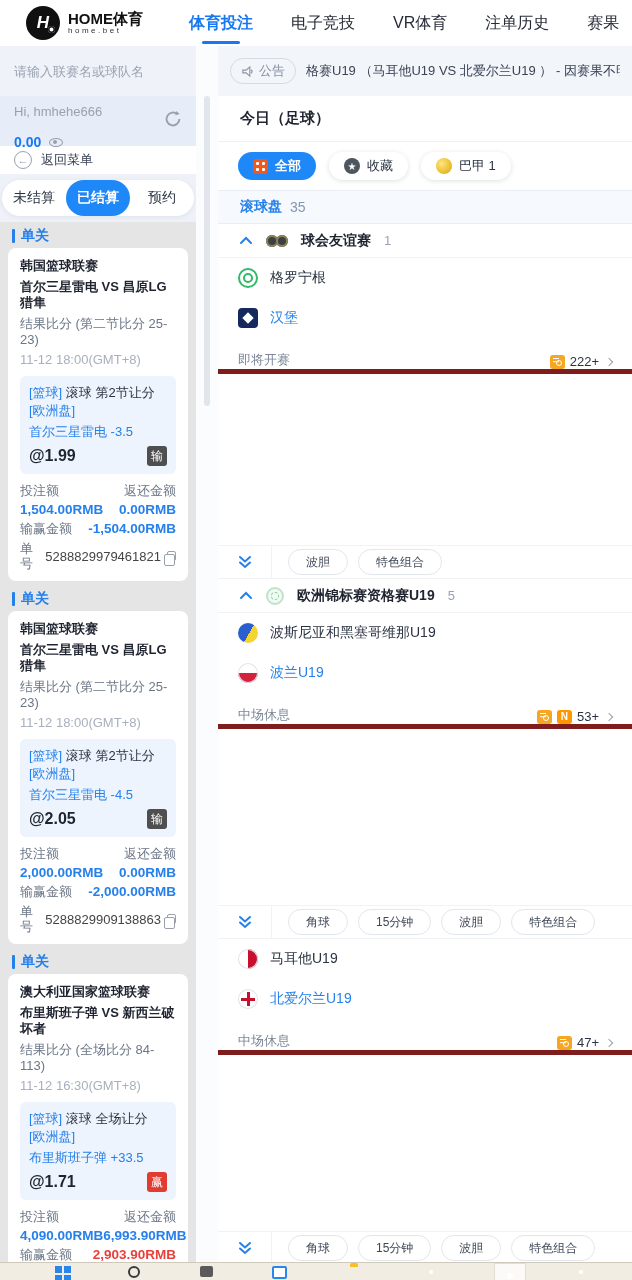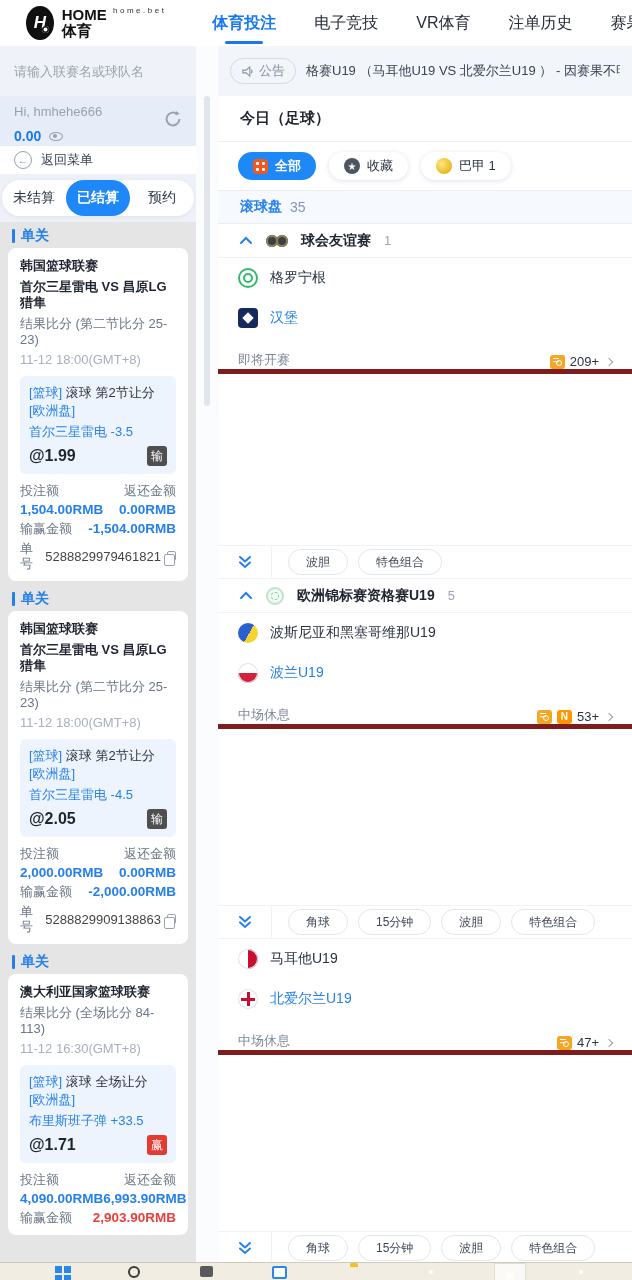--- a/index.html
+++ b/index.html
@@ -4,36 +4,36 @@
 <style>
   *{box-sizing:border-box;margin:0;padding:0}
   html,body{width:632px;height:1280px;overflow:hidden}
   body{font-family:"Liberation Sans","DejaVu Sans",sans-serif;background:#fff;position:relative;color:#1f2430}
 
   
   .header{position:absolute;top:0;left:0;right:0;height:46px;background:#fff;display:flex;align-items:center;z-index:5}
   .logo-wrap{display:flex;align-items:center;margin-left:26px;gap:8px}
   .logo-circle{width:34px;height:34px;border-radius:50%;background:#101010;color:#fff;display:flex;align-items:center;justify-content:center;font-weight:bold;font-size:17px;font-style:italic;position:relative}
   .logo-circle::after{content:"";position:absolute;right:5px;bottom:7px;width:7px;height:7px;border-radius:50%;background:#fff;box-shadow:inset 0 0 0 1.5px #101010}
-  .logo-text{display:flex;flex-direction:row;line-height:1.05}
+  .logo-text{display:flex;flex-direction:column;line-height:1.05}
   .logo-t1{font-size:15px;font-weight:bold;color:#111}
   .logo-t2{font-size:8px;letter-spacing:2.5px;color:#333}
   .nav{display:flex;margin-left:46px;gap:38px;font-size:16px;color:#262b36;align-items:flex-end;white-space:nowrap}
   .nav-item{cursor:pointer}
   .nav-item.active{color:#1778f2;font-weight:bold;position:relative}
   .nav-item.active::after{content:"";position:absolute;left:50%;transform:translateX(-50%);bottom:-10px;width:38px;height:3px;border-radius:2px;background:#1778f2}
 
   
   .sidebar{position:absolute;top:46px;left:0;width:196px;bottom:18px;background:#e5e5e5;overflow:hidden}
   .search-row{height:50px;background:#eff2f8;display:flex;align-items:center;padding:0 14px;gap:8px}
   .search-input{flex:1;border:0;background:transparent;outline:none;font-size:13px;color:#333;font-family:inherit}
   .search-input::placeholder{color:#9aa3b2}
   .user-panel{height:50px;background:#e7edf8;padding:7px 14px;display:flex;justify-content:space-between}
   .greet{font-size:13px;color:#9aa1ad;line-height:17px}
-  .bal-row{display:flex;align-items:center;gap:8px;margin-top:8px}
+  .bal-row{display:flex;align-items:center;gap:8px;margin-top:14px}
   .bal{font-size:14px;font-weight:bold;color:#1778f2}
   .eye{width:14px;height:9px;border:1.5px solid #98a1ae;border-radius:50%;position:relative}
   .eye::after{content:"";position:absolute;width:4px;height:4px;border-radius:50%;background:#98a1ae;left:3px;top:1px}
   .refresh{align-self:center}
   .back-row{height:28px;background:#fff;display:flex;align-items:center;padding:0 14px;gap:9px;font-size:13px;color:#3a4354;cursor:pointer}
   .back-circ{width:18px;height:18px;border:1.5px solid #9aa1ad;border-radius:50%;display:flex;align-items:center;justify-content:center;color:#9aa1ad;font-size:11px;line-height:1}
   .tabs-wrap{padding:6px 2px 6px;background:#eef1f7}
   .tabs{background:#fff;border-radius:19px;height:36px;display:flex;box-shadow:0 1px 4px rgba(30,50,90,.08)}
   .tab{flex:1;display:flex;align-items:center;justify-content:center;font-size:14px;color:#2a3342;cursor:pointer;border-radius:19px}
   .tab.active{background:#1e88f8;color:#fff;font-weight:bold}
@@ -286,20 +286,21 @@
       </div>
     </div>
 
     <div class="bet-group">
       <div class="group-label">
           <span class="gbar"></span>
           <span>单关</span>
         </div>
       <div class="card">
         <div class="league">澳大利亚国家篮球联赛</div>
+        <div class="teams">布里斯班子弹 VS 新西兰破坏者</div>
         <div class="scoreline">结果比分 (全场比分 84-113)</div>
         <div class="btime">11-12 16:30(GMT+8)</div>
         <div class="betbox">
           <span class="bb-blue">[篮球]</span>
           <span class="bb-mid">滚球 全场让分</span>
           <span class="bb-blue">[欧洲盘]</span>
           <div class="sel">布里斯班子弹 +33.5</div>
           <div class="oddsrow">
             <span class="odds">@1.71</span>
             <span class="rbadge win">赢</span>
@@ -379,21 +380,21 @@
     <span class="t-dark">格罗宁根</span>
   </div>
   <div class="team-row">
     <span class="lg lg-hsv"></span>
     <span class="t-link">汉堡</span>
   </div>
   <div class="status-row">
     <span>即将开赛</span>
     <span class="mk">
       <span class="ic-slip"></span>
-      <span>209+</span>
+      <span>222+</span>
       <span class="chev-r"></span>
     </span>
   </div>
 
   <div class="spacer1"></div>
 
   <div class="foot-row">
     <span class="foot-left">
       <svg width="14" height="14" viewBox="0 0 14 14">
           <polyline points="2,2 7,6.5 12,2" fill="none" stroke="#2680eb" stroke-width="2" stroke-linecap="round"></polyline>

